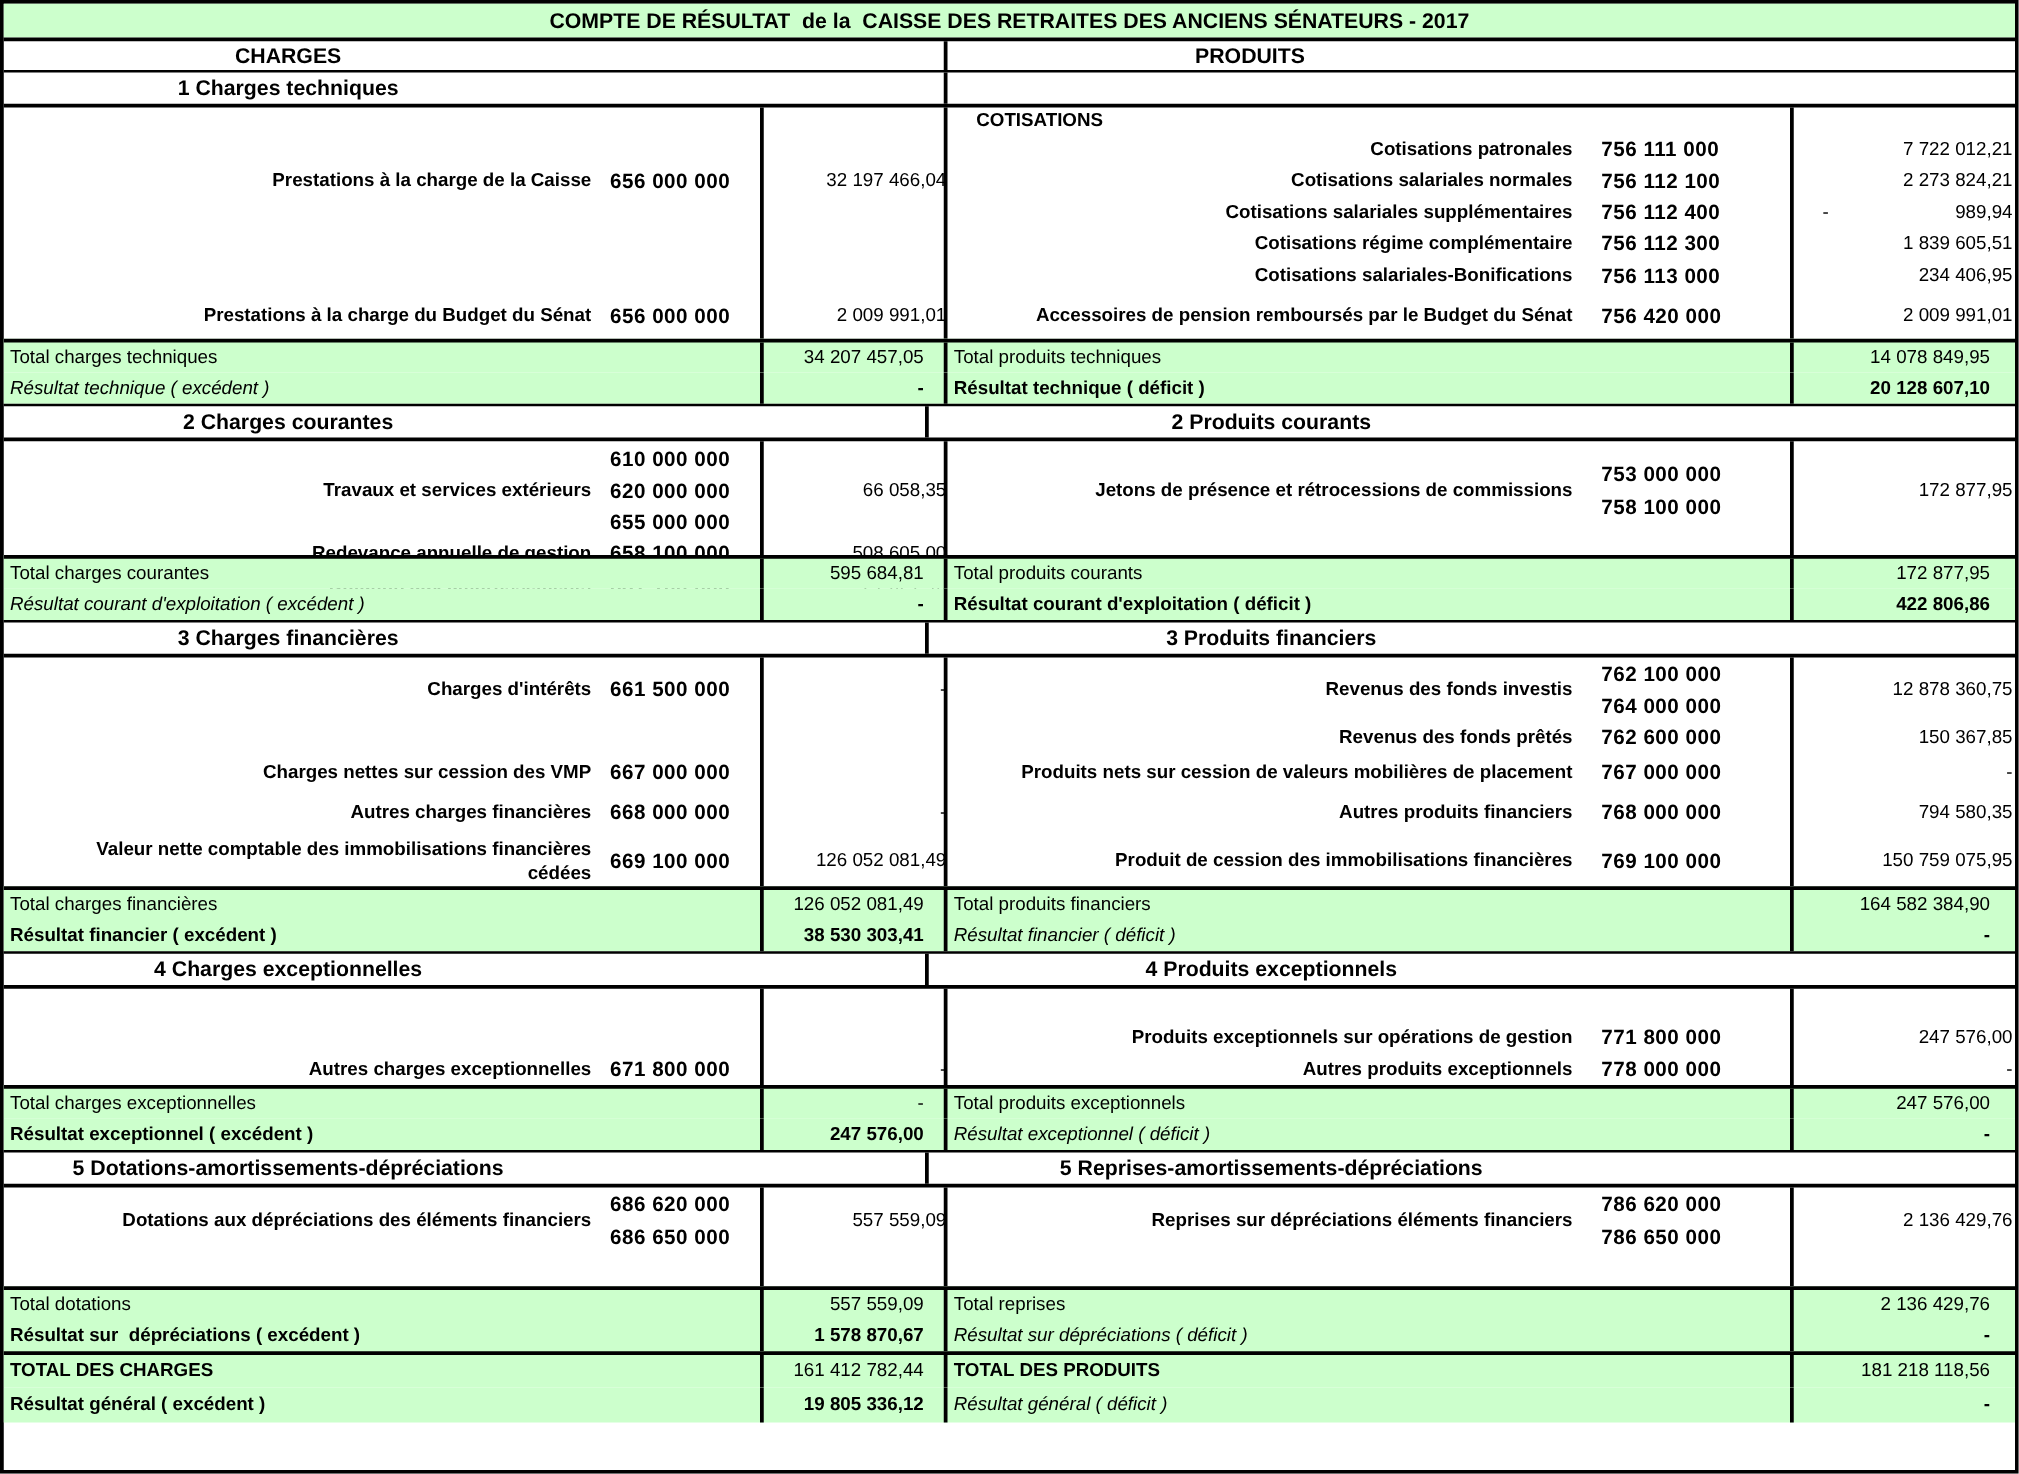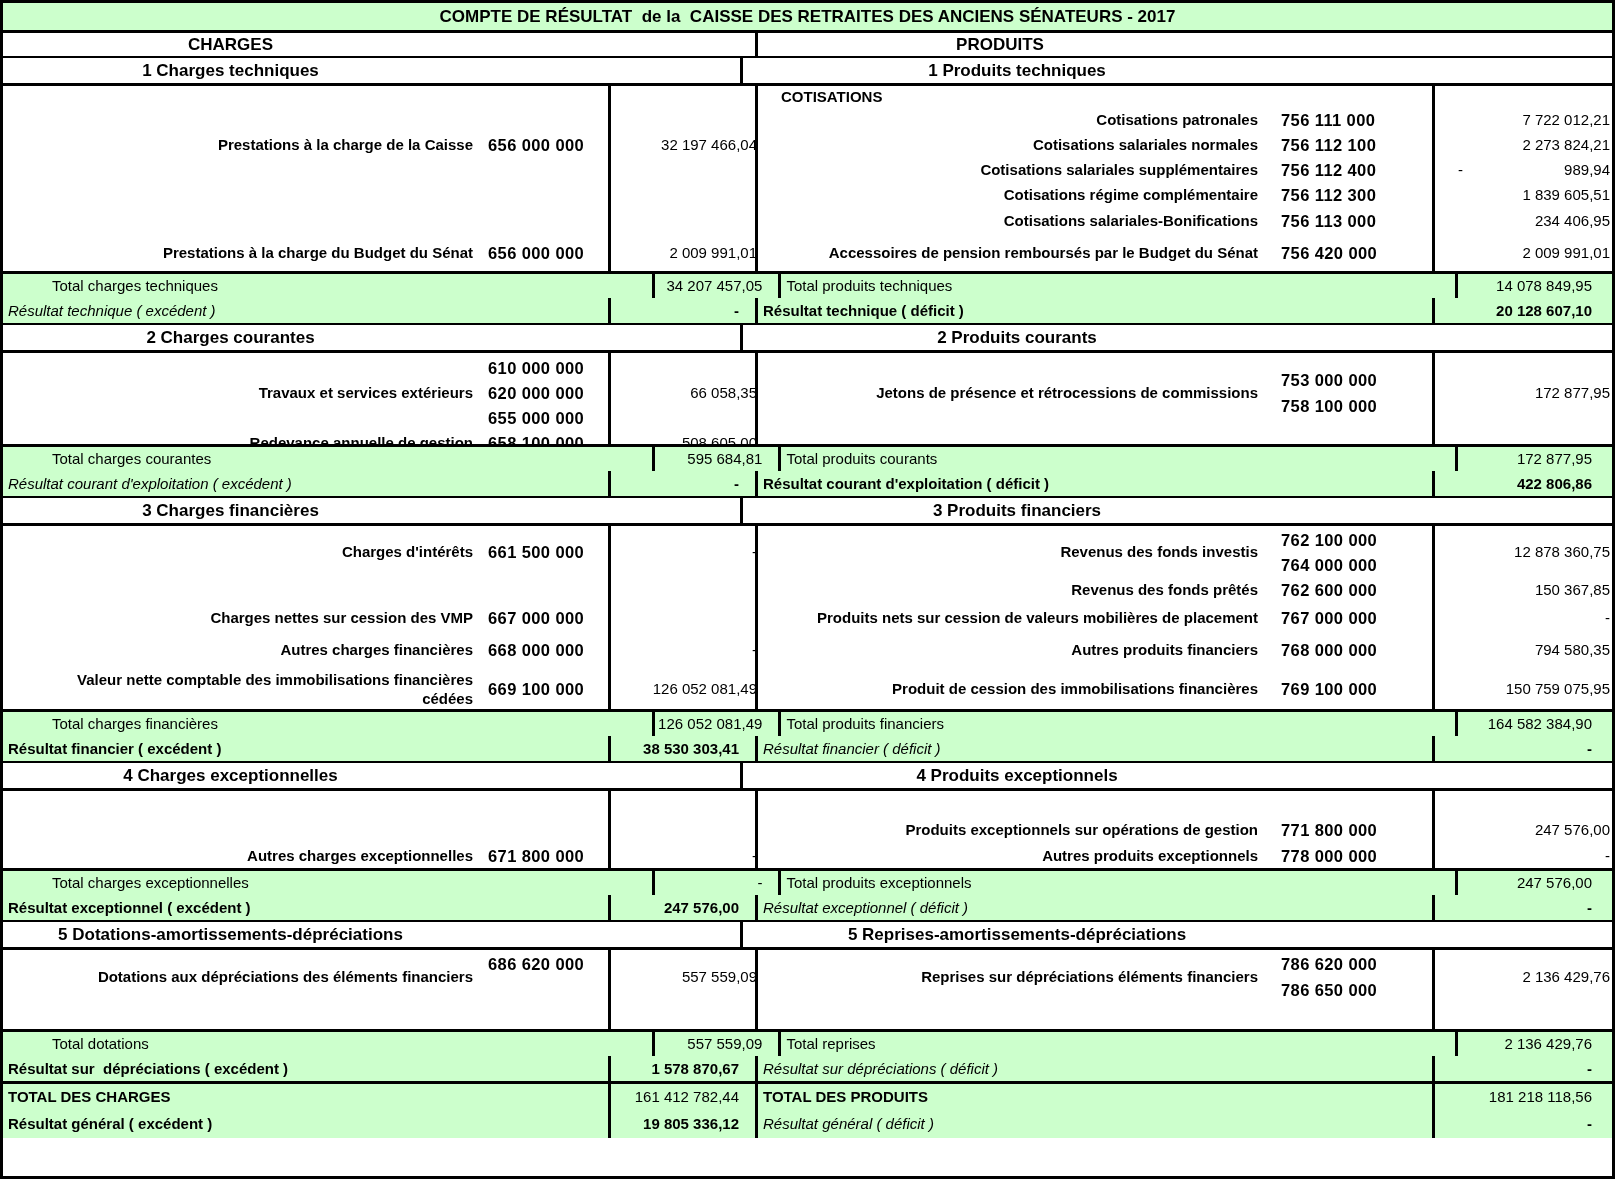--- a/index.html
+++ b/index.html
@@ -29,21 +29,21 @@
   .line.sm { height:19px; line-height:19px; }
   .lbl { position:absolute; top:0; left:0; width:452px; text-align:right; font-weight:bold; }
   .half-r .lbl { width:482px; }
   .code { position:absolute; top:0; left:467px; font-weight:bold; font-size:16.5px; letter-spacing:0.4px; }
   .half-r .code { left:505px; }
   .val { position:absolute; top:0; right:16px; text-align:right; }
   .half-r .val { right:20px; }
   .half-r .minus { position:absolute; top:0; left:682px; }
   .grp { position:absolute; top:0; left:5px; font-weight:bold; }
   
-  .r-total { height:27px; border-top:3px solid #000;padding-left:44px; }
+  .r-total { height:27px; border-top:3px solid #000; }
   .r-total .half-l, .r-total .half-r { line-height:24px; font-size:15px; }
   .r-result { height:25px; }
   .r-result .half-l, .r-result .half-r { line-height:25px; font-size:15px; }
   .g-lbl { position:absolute; left:5px; top:0; white-space:pre; }
   .g-val { position:absolute; right:16px; top:0; text-align:right; white-space:nowrap; }
   .half-r .g-val { right:20px; }
   .it { font-style:italic; }
   .bd { font-weight:bold; }
   
   .r-gtotal { height:29px; border-top:3px solid #000; }
@@ -66,23 +66,20 @@
     </div>
     <div class="half-r">
       <div class="colhead-text zr">PRODUITS</div>
     </div>
   </div>
 
   <div class="row r-sechead">
     <div class="half-l">
         <div class="sec-title zl">1 Charges techniques</div>
       </div>
-    <div class="half-r">
-        <div class="sec-title zr">1 Produits techniques</div>
-      </div>
   </div>
   <div class="row r-body" style="height:185px">
     <div class="half-l has-vdiv">
       <div class="line" style="top:47px">
         <span class="lbl">Prestations à la charge de la Caisse</span>
         <span class="code">656 000 000</span>
         <span class="val">32 197 466,04</span>
       </div>
       <div class="line" style="top:155px">
         <span class="lbl">Prestations à la charge du Budget du Sénat</span>
@@ -363,20 +360,23 @@
   </div>
   <div class="row r-body" style="height:79px">
     <div class="half-l has-vdiv">
       <div class="line" style="top:2px">
         <span class="code">686 620 000</span>
       </div>
       <div class="line" style="top:15px">
         <span class="lbl">Dotations aux dépréciations des éléments financiers</span>
         <span class="val">557 559,09</span>
       </div>
+      <div class="line" style="top:28px">
+        <span class="code">686 650 000</span>
+      </div>
     </div>
     <div class="half-r has-vdiv">
       <div class="line" style="top:2px">
         <span class="code">786 620 000</span>
       </div>
       <div class="line" style="top:15px">
         <span class="lbl">Reprises sur dépréciations éléments financiers</span>
         <span class="val">2 136 429,76</span>
       </div>
       <div class="line" style="top:28px">

